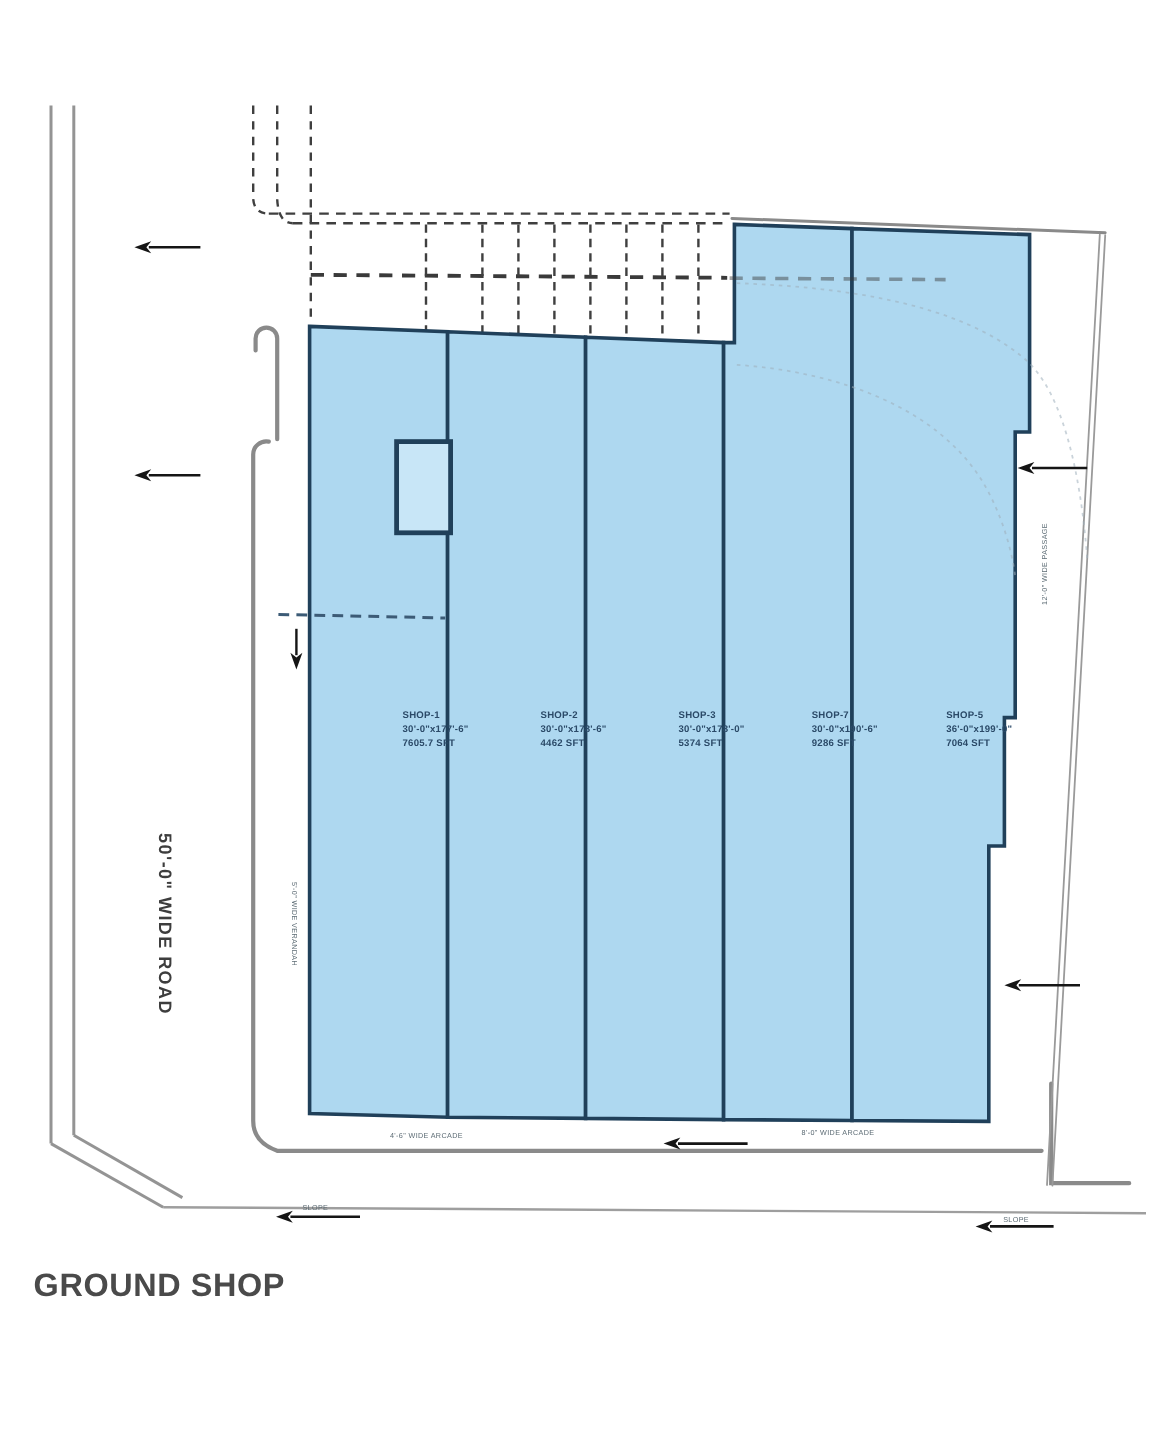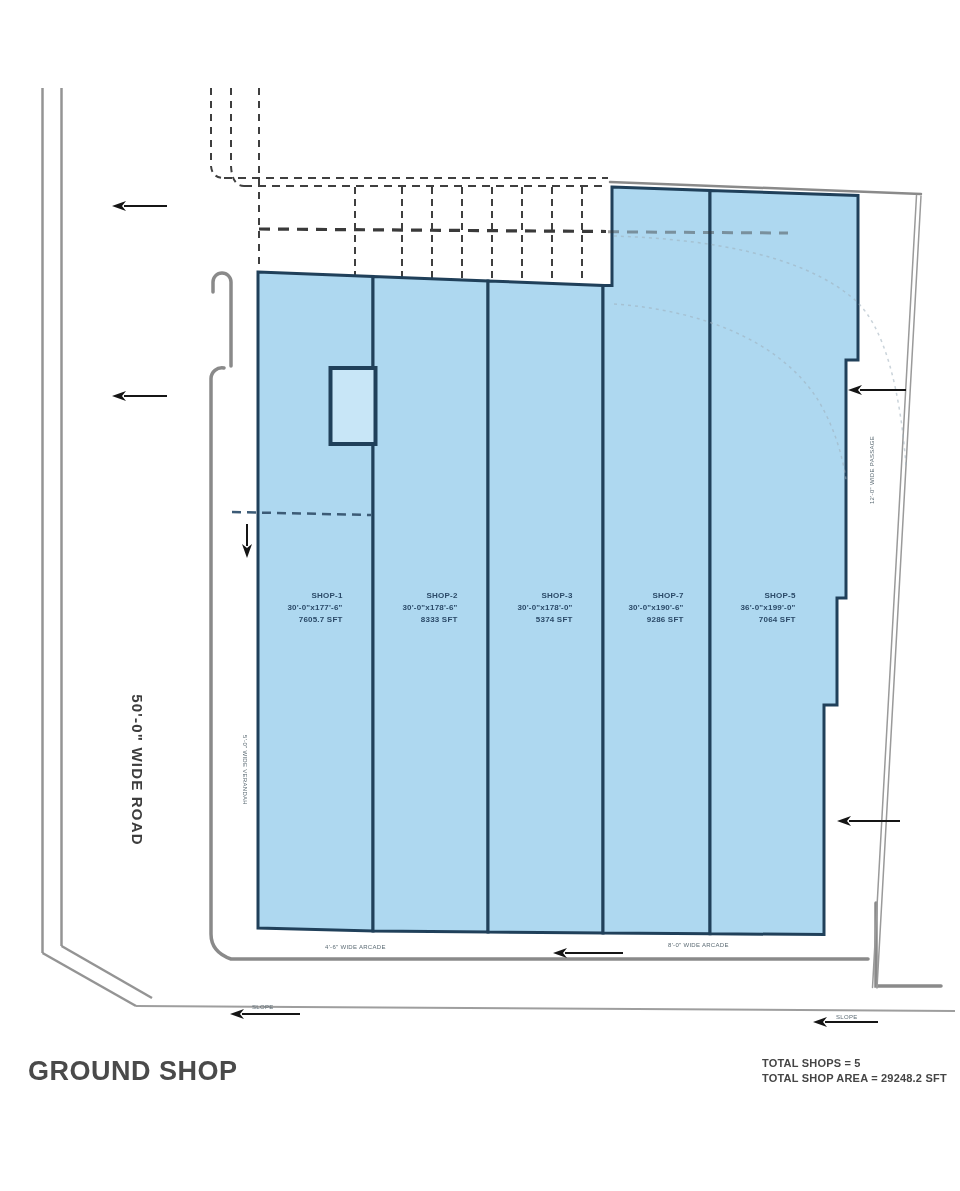--- a/index.html
+++ b/index.html
@@ -3,23 +3,23 @@
 <meta charset="utf-8">
 <style>
   html,body{margin:0;padding:0;background:#ffffff;}
   .canvas{
     position:relative;width:960px;height:1191px;background:#ffffff;overflow:hidden;
     font-family:"Liberation Sans",sans-serif;
   }
   .canvas svg{position:absolute;left:0;top:0;}
   .lbl{position:absolute;white-space:nowrap;}
   .shop-lbl{
-    transform:translate(-50%,-50%);text-align:right;
+    transform:translate(-50%,-50%);text-align:left;
     font:bold 8px/12px "Liberation Sans",sans-serif;
-    color:#2b4a68;letter-spacing:.2px;
+    color:#2b4a68;letter-spacing:.2px;margin-left:48px;
   }
   .road-label{
     transform:translate(-50%,-50%) rotate(90deg);
     font:bold 15px "Liberation Sans",sans-serif;
     color:#3d3d3d;letter-spacing:1.2px;
   }
   .page-title{
     font:bold 27px "Liberation Sans",sans-serif;
     color:#4a4a4a;letter-spacing:.5px;
   }
@@ -136,21 +136,21 @@
   </svg>
 
   <div class="lbl shop-lbl" style="left:315px;top:608px">
     <div>SHOP-1</div>
     <div>30'-0"x177'-6"</div>
     <div>7605.7 SFT</div>
   </div>
   <div class="lbl shop-lbl" style="left:430px;top:608px">
     <div>SHOP-2</div>
     <div>30'-0"x178'-6"</div>
-    <div>8333 SFT</div>
+    <div>4462 SFT</div>
   </div>
   <div class="lbl shop-lbl" style="left:545px;top:608px">
     <div>SHOP-3</div>
     <div>30'-0"x178'-0"</div>
     <div>5374 SFT</div>
   </div>
   <div class="lbl shop-lbl" style="left:656px;top:608px">
     <div>SHOP-7</div>
     <div>30'-0"x190'-6"</div>
     <div>9286 SFT</div>
@@ -164,18 +164,14 @@
   <div class="lbl road-label" style="left:137px;top:770px">50'-0" WIDE ROAD</div>
 
   <div class="lbl tiny" style="left:325px;top:944px">4'-6" WIDE ARCADE</div>
   <div class="lbl tiny" style="left:668px;top:942px">8'-0" WIDE ARCADE</div>
   <div class="lbl tiny vert-r" style="left:244px;top:770px">5'-0" WIDE VERANDAH</div>
   <div class="lbl tiny vert-l" style="left:872px;top:470px">12'-0" WIDE PASSAGE</div>
   <div class="lbl tiny" style="left:252px;top:1004px">SLOPE</div>
   <div class="lbl tiny" style="left:836px;top:1014px">SLOPE</div>
 
   <div class="lbl page-title" style="left:28px;top:1056px">GROUND SHOP</div>
-  <div class="lbl totals" style="left:762px;top:1056px">
-    <div>TOTAL SHOPS = 5</div>
-    <div>TOTAL SHOP AREA = 29248.2 SFT</div>
-  </div>
 
 </div>
 
 </body></html>

